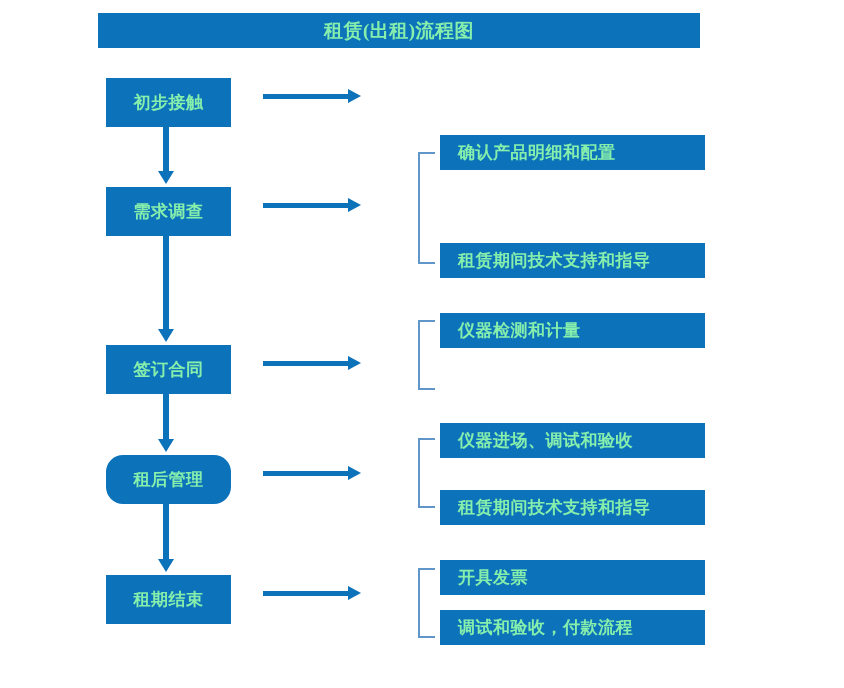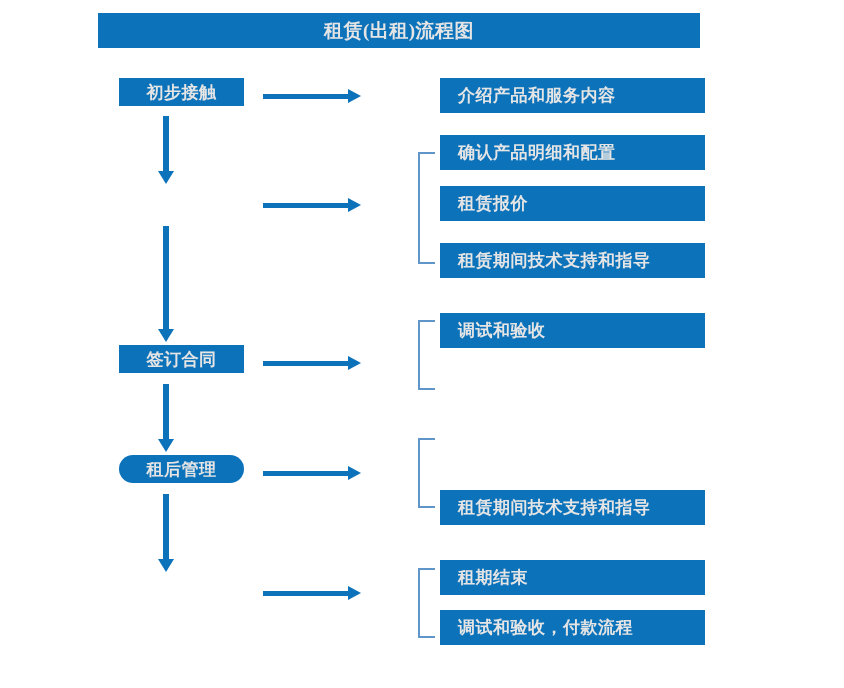--- a/index.html
+++ b/index.html
@@ -14,40 +14,40 @@
   #flowchart {
     position: relative;
     width: 844px;
     height: 688px;
     background: #ffffff;
     overflow: hidden;
   }
   .box {
     position: absolute;
     background: #0c72ba;
-    color: #e5e5e5;
+    color: #86efac;
     font-weight: bold;
     display: flex;
     align-items: center;
     box-sizing: border-box;
     letter-spacing: 0.5px;
     white-space: nowrap;
   }
   .title-bar {
     left: 98px;
     top: 13px;
     width: 602px;
     height: 35px;
     justify-content: center;
     font-size: 19px;
   }
   .stage-box {
-    left: 119px;
+    left: 106px;
     width: 125px;
-    height: 28px;
+    height: 49px;
     justify-content: center;
     font-size: 17px;
   }
   .detail-box {
     left: 440px;
     width: 265px;
     height: 35px;
     justify-content: flex-start;
     padding-left: 18px;
     font-size: 17px;
@@ -113,25 +113,27 @@
 </style>
 </head>
 <body>
 
 <div id="flowchart">
 
   <div class="box title-bar">租赁(出租)流程图</div>
 
   <div class="box stage-box" style="top:78px;">初步接触</div>
 
+  <div class="box stage-box" style="top:187px;">需求调查</div>
 
   <div class="box stage-box" style="top:345px;">签订合同</div>
 
   <div class="box stage-box" style="top:455px;border-radius:17px;">租后管理</div>
 
+  <div class="box stage-box" style="top:575px;">租期结束</div>
 
   <div class="v-arrow" style="top:116px; height:68px;">
     <div class="shaft" style="height:55px;"></div>
     <div class="head"></div>
   </div>
 
   <div class="v-arrow" style="top:226px; height:116px;">
     <div class="shaft" style="height:103px;"></div>
     <div class="head"></div>
   </div>
@@ -169,31 +171,30 @@
   <div class="h-arrow" style="top:586px;">
     <div class="shaft"></div>
     <div class="head"></div>
   </div>
 
   <div class="bracket" style="top:152px; height:112px;"></div>
   <div class="bracket" style="top:320px; height:70px;"></div>
   <div class="bracket" style="top:438px; height:70px;"></div>
   <div class="bracket" style="top:568px; height:70px;"></div>
 
-  <div class="box detail-box" style="top:78px;">介绍产品和服务内容</div>
 
   <div class="box detail-box" style="top:135px;">确认产品明细和配置</div>
 
-  <div class="box detail-box" style="top:186px;">租赁报价</div>
 
   <div class="box detail-box" style="top:243px;">租赁期间技术支持和指导</div>
 
-  <div class="box detail-box" style="top:313px;">调试和验收</div>
-
-
+  <div class="box detail-box" style="top:313px;">仪器检测和计量</div>
+
+
+  <div class="box detail-box" style="top:423px;">仪器进场、调试和验收</div>
 
   <div class="box detail-box" style="top:490px;">租赁期间技术支持和指导</div>
 
-  <div class="box detail-box" style="top:560px;">租期结束</div>
+  <div class="box detail-box" style="top:560px;">开具发票</div>
 
   <div class="box detail-box" style="top:610px;">调试和验收，付款流程</div>
 
 </div>
 
 </body></html>

